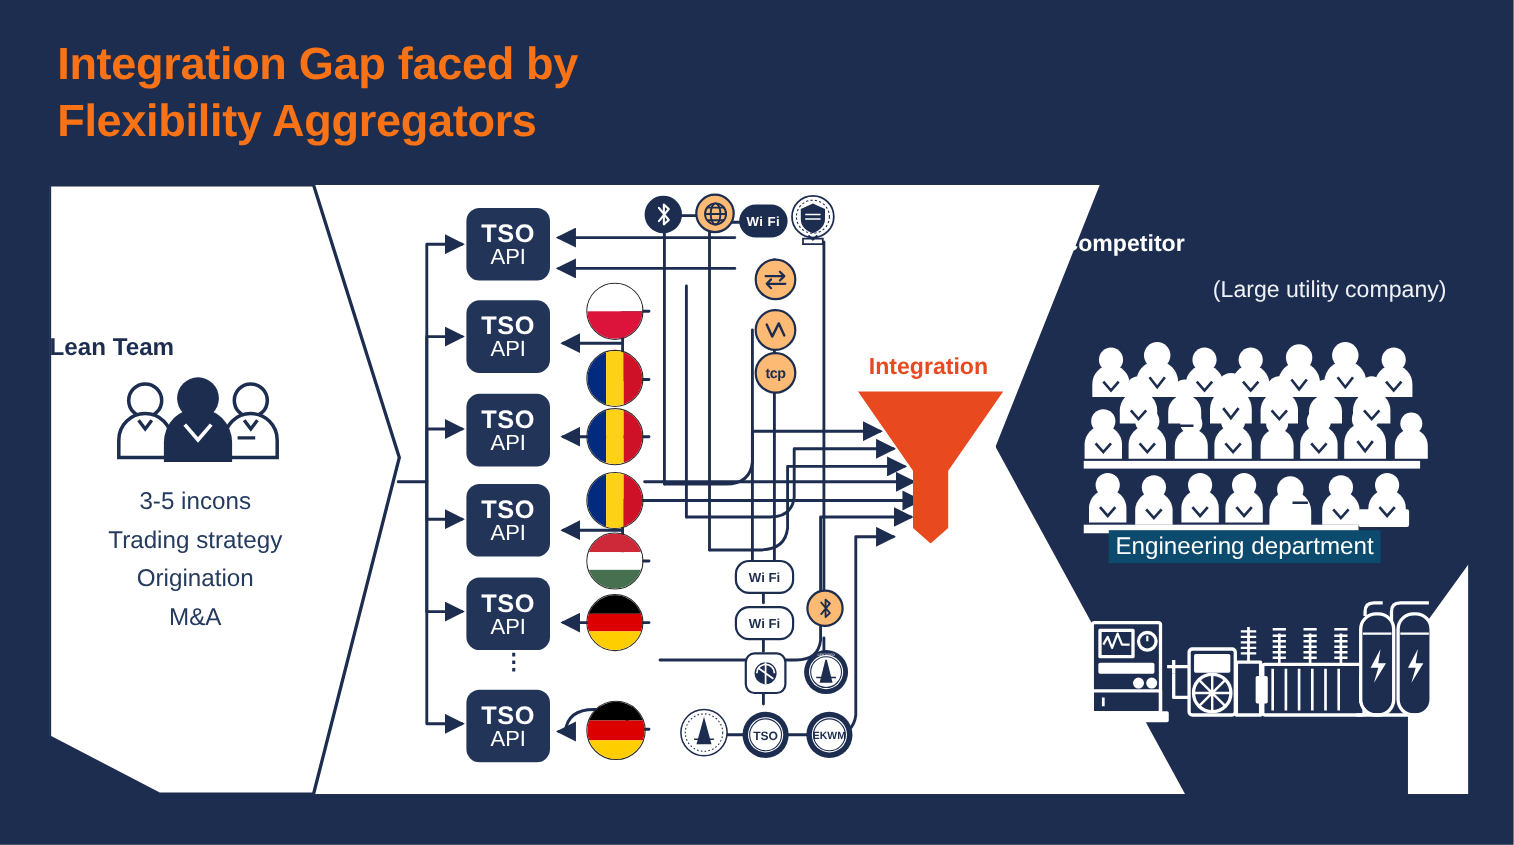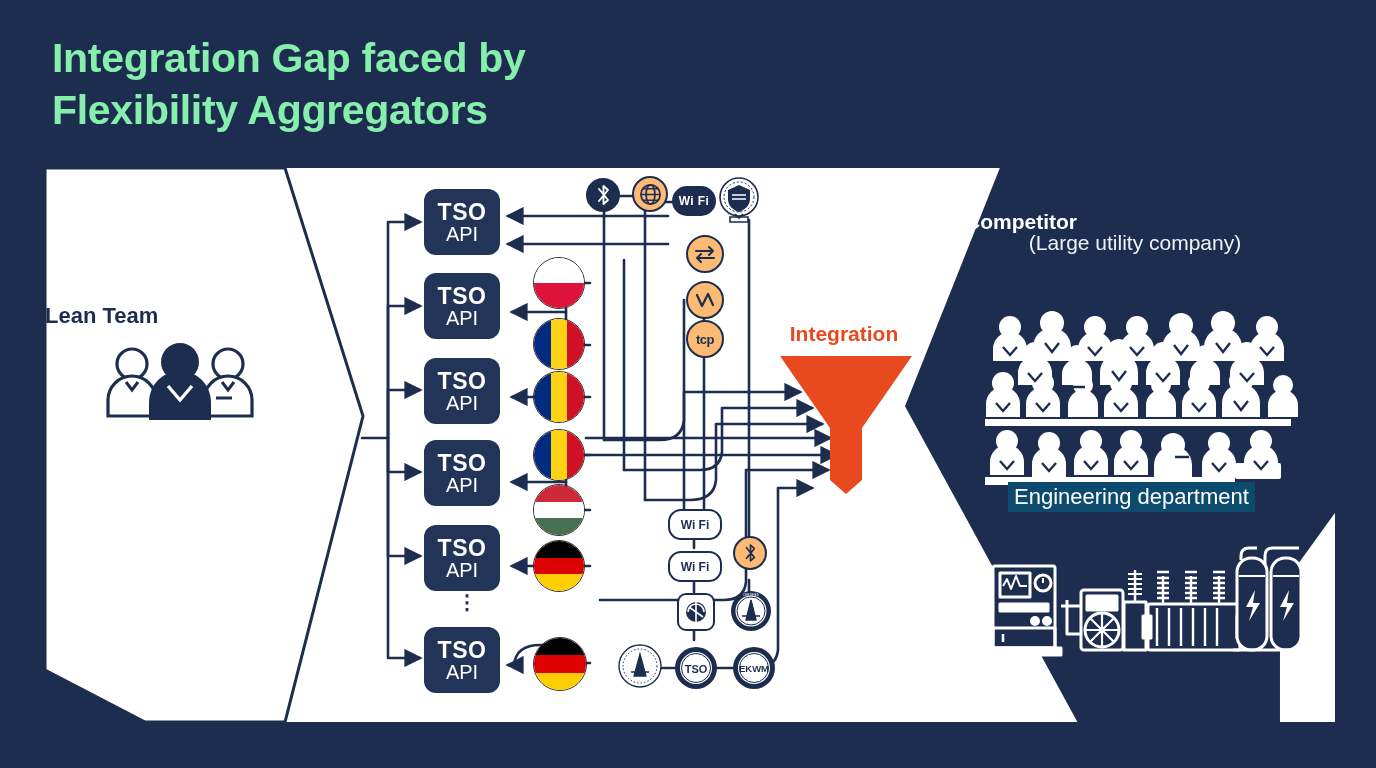--- a/index.html
+++ b/index.html
@@ -7,21 +7,21 @@
   body {
     background:#1d2d50;
     font-family:"Liberation Sans", sans-serif;
     position:relative;
   }
   .slide { position:absolute; inset:0; width:1376px; height:768px; }
 
   
   .title {
     position:absolute; left:52px; top:32px;
-    color:#86efac; font-size:41px; font-weight:bold;
+    color:#f97316; font-size:41px; font-weight:bold;
     line-height:1.28; letter-spacing:-0.3px;
     white-space:pre-line;
   }
 
   
   .stage {
     position:absolute; left:45px; top:168px;
     width:1290px; height:554px;
     background:#ffffff;
     clip-path: polygon(0 0, 100% 0, 100% 100%, 100px 100%, 0 calc(100% - 52px));
@@ -99,22 +99,22 @@
     position:absolute; left:905px; top:168px;
     width:431px; height:554px;
     background:#1d2d50;
     clip-path: polygon(22% 0, 100% 0, 100% 62%, 87% 76%, 87% 100%, 40% 100%, 0 43%);
   }
   .comp-title {
     position:absolute; left:965px; top:210px; width:340px;
     text-align:left; color:#ffffff; font-size:21px; font-weight:bold;
   }
   .comp-sub {
-    position:absolute; left:955px; top:231px; width:360px;
-    text-align:center; color:#eef1f6; font-size:21px;
+    position:absolute; left:955px; top:252px; width:360px;
+    text-align:right; color:#eef1f6; font-size:21px;
   }
   .crowd { position:absolute; left:985px; top:305px; width:320px; height:180px; }
   .eng-label {
     position:absolute; left:1008px; top:482px;
     color:#ffffff; font-size:22px; white-space:nowrap;
     background:#0c4a6e; padding:2px 6px;
   }
   .machines { position:absolute; left:985px; top:528px; width:320px; height:150px; }
 </style>
 </head>
@@ -142,20 +142,26 @@
       <path d="M120,58 h16" stroke-width="3"></path>
     </g>
     <g fill="#1d2d50">
       <circle cx="84" cy="22" r="19"></circle>
       <path d="M53,80 v-18 a31,31 0 0 1 62,0 v18 Z"></path>
     </g>
     <path d="M72,46 l12,14 l12,-14" fill="none" stroke="#ffffff" stroke-width="3.4"></path>
     <path d="M30,42 l6,8 l6,-8 M126,42 l6,8 l6,-8" fill="none" stroke="#1d2d50" stroke-width="3"></path>
   </svg>
 
+  <div class="lean-list">
+    <div>3-5 incons</div>
+    <div>Trading strategy</div>
+    <div>Origination</div>
+    <div>M&amp;A</div>
+  </div>
 
   <div class="center">
 
     <svg class="wires" viewBox="0 0 1376 768">
       <defs>
         <marker id="ah" markerWidth="7" markerHeight="7" refX="6" refY="3.5" orient="auto">
           <path d="M0,0 L7,3.5 L0,7 Z" fill="#1d2d50"></path>
         </marker>
       </defs>
       <g fill="none" stroke="#1d2d50" stroke-width="2.6" stroke-linecap="round" stroke-linejoin="round">

